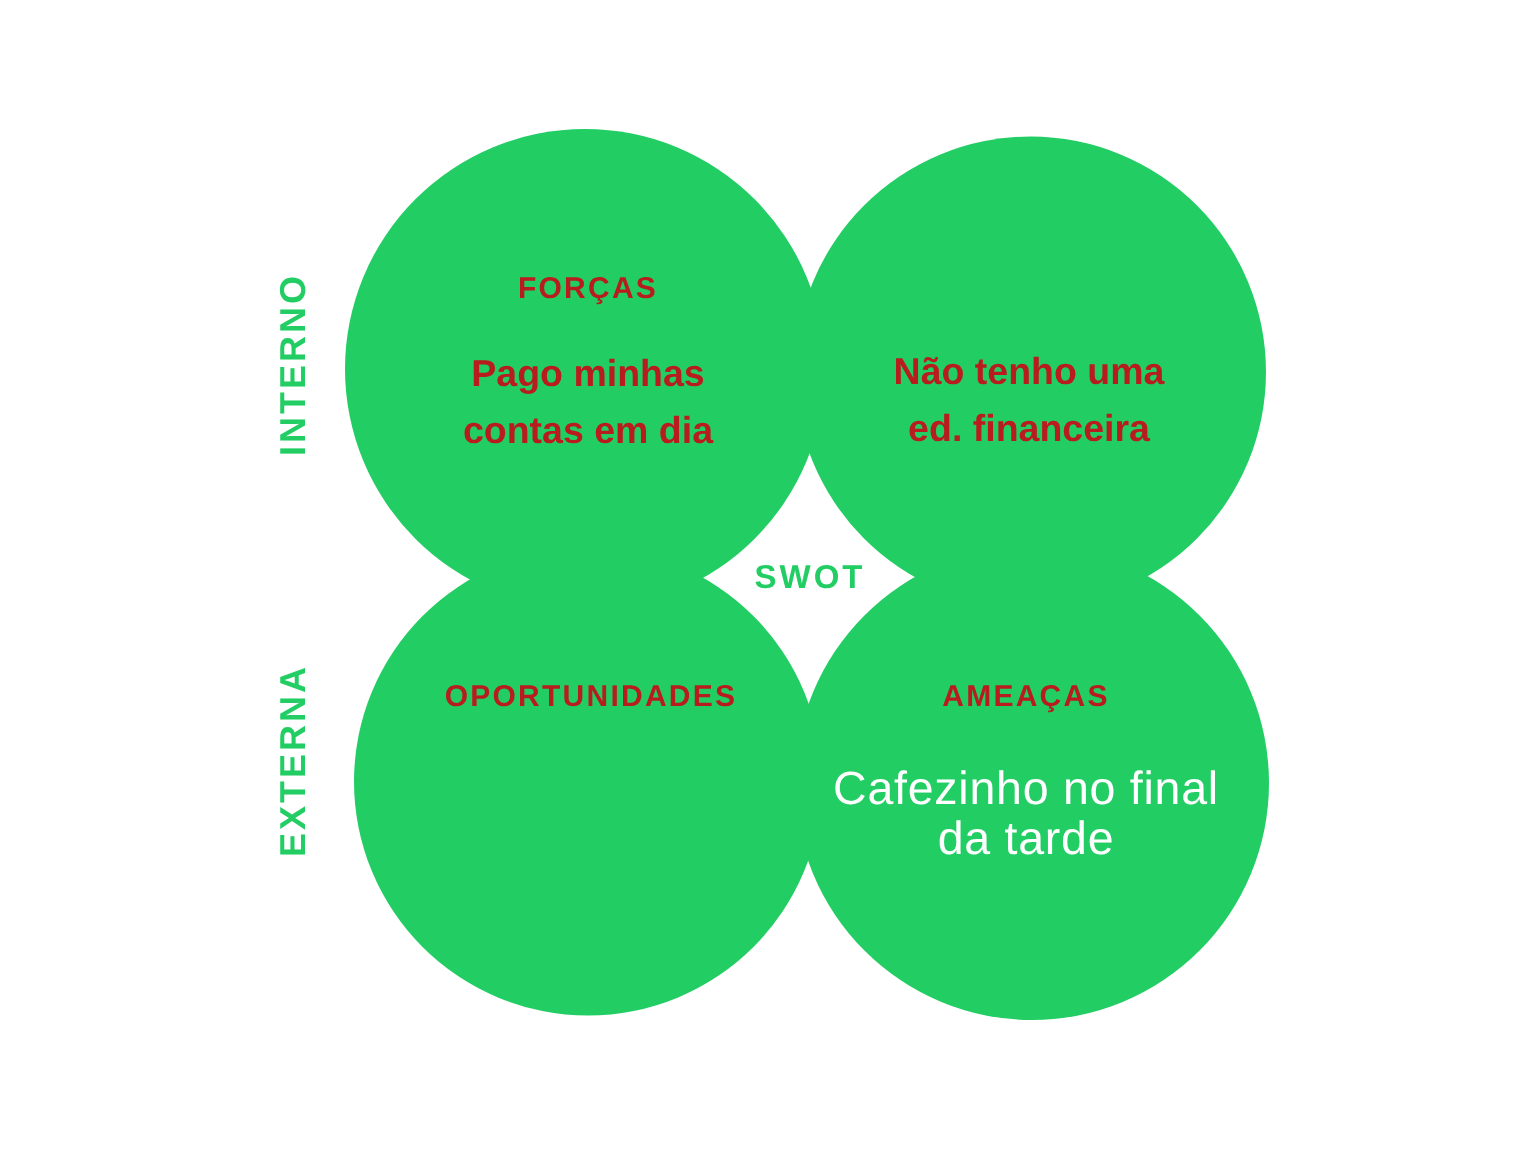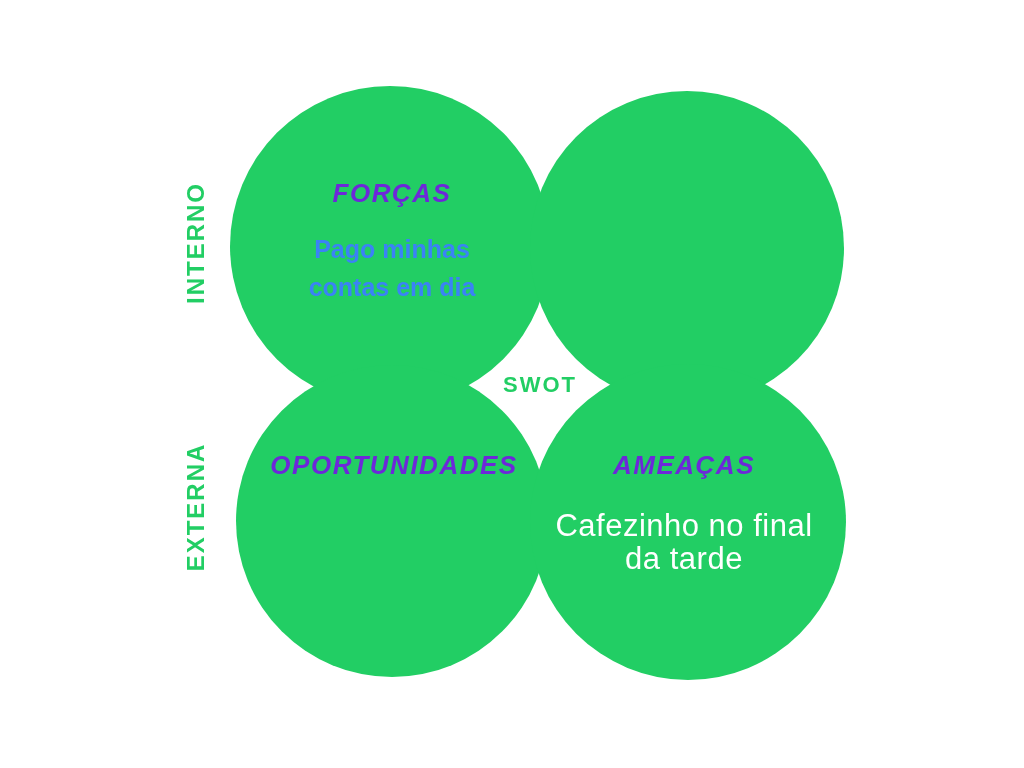--- a/index.html
+++ b/index.html
@@ -25,28 +25,27 @@
   .circle.bl { left: 236px; top: 365px; width: 312px; height: 312px; }
   .circle.br { left: 530px; top: 364px; width: 316px; height: 316px; }
 
   .centered {
     position: absolute;
     transform: translate(-50%, -50%);
     text-align: center;
     white-space: pre-line;
   }
   .q-heading {
-    color: #6d28d9;
+    color: #b91c1c;
     font-weight: 700;
-    font-size: 26px;
+    font-size: 20px;
     letter-spacing: 1.5px;
-    font-style: italic;
   }
   .q-body-bold {
-    color: #3b82f6;
+    color: #b91c1c;
     font-weight: 700;
     font-size: 25px;
     line-height: 38px;
   }
   .q-body-light {
     color: #ffffff;
     font-weight: 400;
     letter-spacing: 0.5px;
   }
   .opportunities-body { font-size: 21px; line-height: 29px; }
@@ -91,20 +90,22 @@
   <div class="circle bl"></div>
   <div class="circle br"></div>
 
   <div class="axis-label axis-internal">INTERNO</div>
   <div class="axis-label axis-external">EXTERNA</div>
 
   <div class="centered q-heading heading-strengths">FORÇAS</div>
   <div class="centered q-body-bold body-strengths">Pago minhas
 contas em dia</div>
 
+  <div class="centered q-body-bold body-weaknesses">Não tenho uma
+ed. financeira</div>
 
   <div class="centered q-heading heading-opportunities">OPORTUNIDADES</div>
 
   <div class="centered q-heading heading-threats">AMEAÇAS</div>
   <div class="centered q-body-light threats-body body-threats">Cafezinho no final
 da tarde</div>
 
   <div class="centered swot-label">SWOT</div>
 
 </div>

